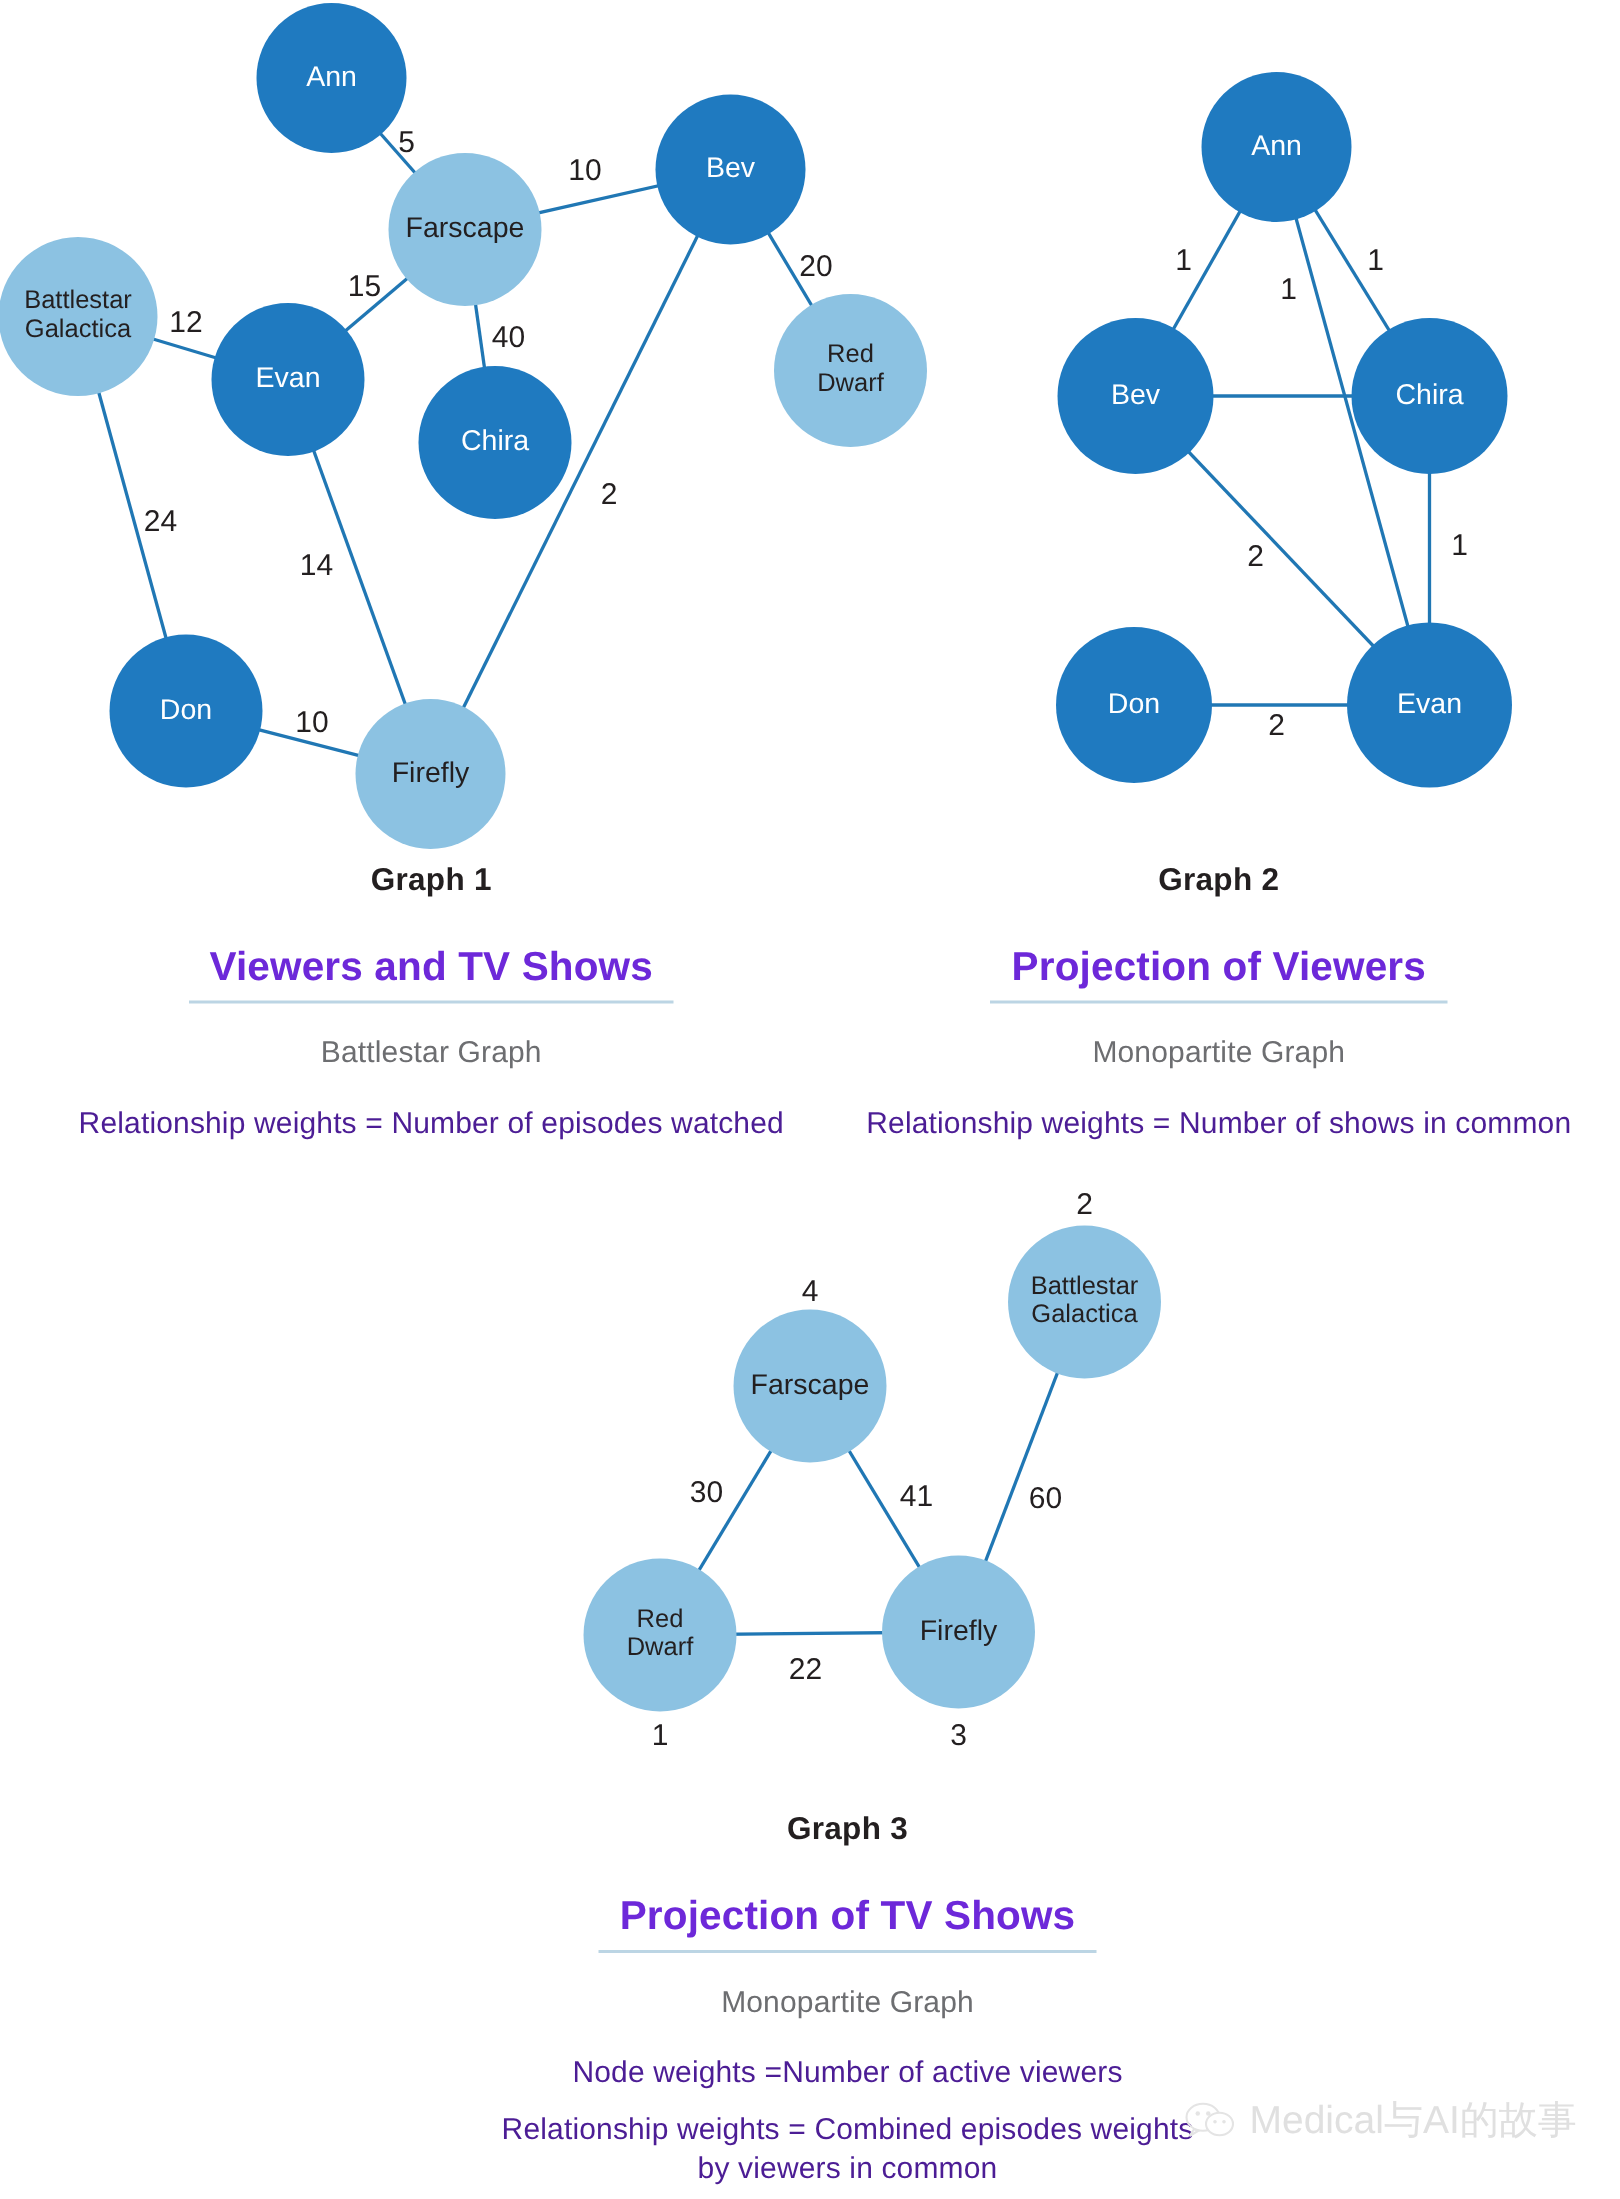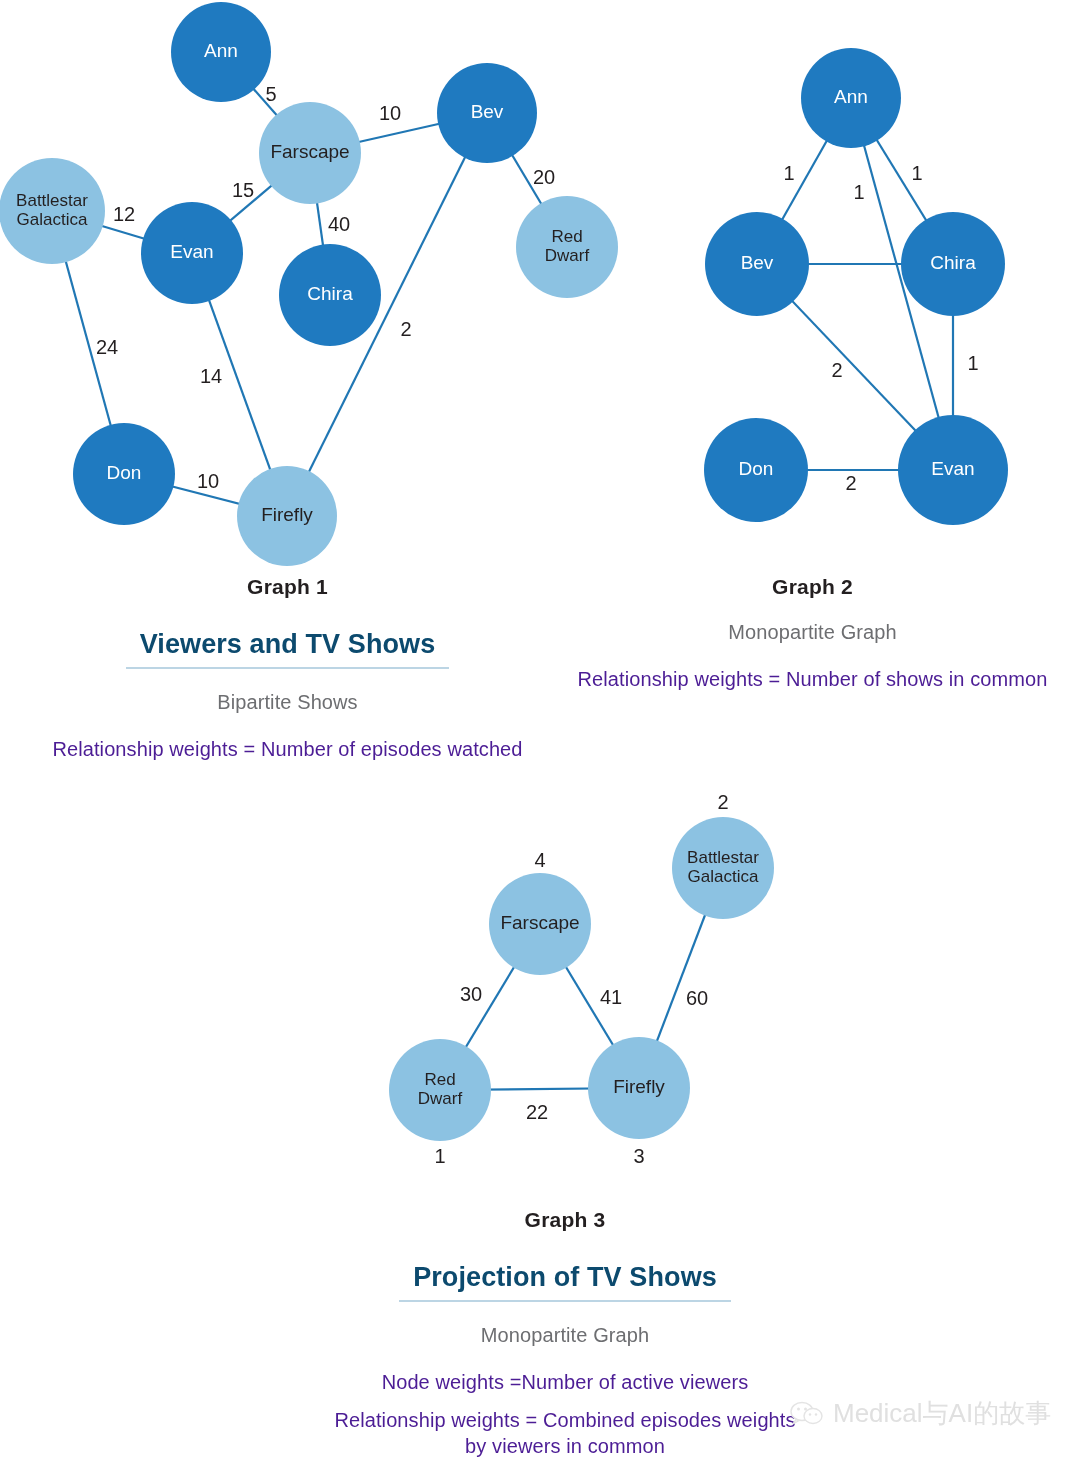--- a/index.html
+++ b/index.html
@@ -31,21 +31,21 @@
 
   .graph-caption{
     position:absolute;
     text-align:center;
     font-family:"Liberation Sans", sans-serif;
   }
   .caption-id{
     font-size:21px;color:#231f20;font-weight:600;letter-spacing:.2px;
   }
   .caption-title{
-    font-size:27px;color:#0c4a6e;font-weight:600;letter-spacing:.1px;
+    font-size:27px;color:#6d28d9;font-weight:600;letter-spacing:.1px;
     display:inline-block;padding:0 14px 7px 14px;
     border-bottom:2px solid #bcd5e4;
     margin-top:30px;
   }
   .caption-sub{
     font-size:20px;color:#6d6e71;margin-top:22px;letter-spacing:.1px;
   }
   .caption-note{
     font-size:20px;color:#4c1d95;margin-top:22px;letter-spacing:.1px;line-height:1.3;
   }
@@ -128,21 +128,21 @@
         <text x="406" y="331" class="edge-weight">2</text>
         <text x="107" y="349" class="edge-weight">24</text>
         <text x="211" y="378" class="edge-weight">14</text>
         <text x="208" y="483" class="edge-weight">10</text>
       </g>
     </svg>
 
   <div class="graph-caption" style="left:0px;top:575px;width:575px;">
     <div class="caption-id">Graph 1</div>
     <div><span class="caption-title">Viewers and TV Shows</span></div>
-    <div class="caption-sub">Bipartite Shows</div>
+    <div class="caption-sub">Battlestar Graph</div>
     <div class="caption-note">Relationship weights = Number of episodes watched</div>
   </div>
 
   <svg class="graph" id="svg-g2" width="1080" height="600">
       <g>
         <line x1="851" y1="98" x2="757" y2="264" class="edge-line"></line>
         <line x1="851" y1="98" x2="953" y2="470" class="edge-line"></line>
         <line x1="851" y1="98" x2="953" y2="264" class="edge-line"></line>
         <line x1="757" y1="264" x2="953" y2="264" class="edge-line"></line>
         <line x1="757" y1="264" x2="953" y2="470" class="edge-line"></line>
@@ -176,20 +176,21 @@
         <text x="859" y="194" class="edge-weight">1</text>
         <text x="917" y="175" class="edge-weight">1</text>
         <text x="837" y="372" class="edge-weight">2</text>
         <text x="973" y="365" class="edge-weight">1</text>
         <text x="851" y="485" class="edge-weight">2</text>
       </g>
     </svg>
 
   <div class="graph-caption" style="left:545px;top:575px;width:535px;">
     <div class="caption-id">Graph 2</div>
+    <div><span class="caption-title">Projection of Viewers</span></div>
     <div class="caption-sub">Monopartite Graph</div>
     <div class="caption-note">Relationship weights = Number of shows in common</div>
   </div>
 
   <svg class="graph" id="svg-g3" width="1080" height="1466">
       <g>
         <line x1="540" y1="924" x2="440" y2="1090" class="edge-line"></line>
         <line x1="540" y1="924" x2="639" y2="1088" class="edge-line"></line>
         <line x1="723" y1="868" x2="639" y2="1088" class="edge-line"></line>
         <line x1="440" y1="1090" x2="639" y2="1088" class="edge-line"></line>

